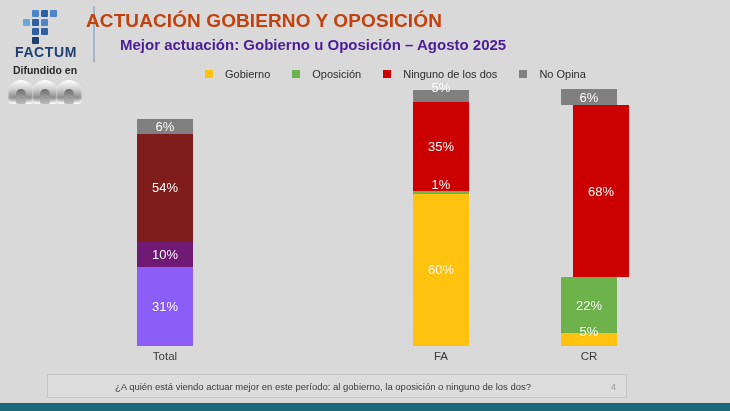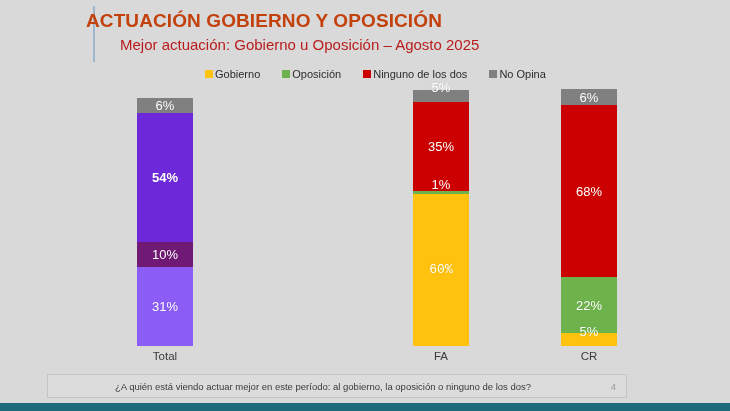--- a/index.html
+++ b/index.html
@@ -109,37 +109,38 @@
     font-weight: bold;
     color: #c2410c;
     letter-spacing: 0.1px;
     white-space: nowrap;
   }
   .title-sub {
     position: absolute;
     left: 120px;
     top: 36px;
     font-size: 15px;
-    color: #b91c1c;
+    color: #4c1d95;
     white-space: nowrap;
+    font-weight: bold;
   }
 
   
   .legend {
     position: absolute;
     left: 205px;
     top: 68px;
     display: flex;
     align-items: center;
     gap: 22px;
   }
   .legend-item {
     display: flex;
     align-items: center;
-    gap: 2px;
+    gap: 12px;
     font-size: 11px;
     color: #2b2b2b;
     white-space: nowrap;
   }
   .legend-swatch {
     width: 8px;
     height: 8px;
     display: inline-block;
     flex: 0 0 auto;
   }
@@ -237,20 +238,40 @@
     width: 730px;
     height: 8px;
     background: #1b6b7a;
   }
 </style>
 </head>
 <body>
 
 <div class="slide">
 
+  <div class="brand-block">
+    <div class="logo-mark">
+      <i style="left:10px; top:0px;  width:7px; height:7px; background:#4b86c7;"></i>
+      <i style="left:19px; top:0px;  width:7px; height:7px; background:#2e5fa3;"></i>
+      <i style="left:28px; top:0px;  width:7px; height:7px; background:#4b86c7;"></i>
+      <i style="left:1px;  top:9px;  width:7px; height:7px; background:#6aa7df;"></i>
+      <i style="left:10px; top:9px;  width:7px; height:7px; background:#2e5fa3;"></i>
+      <i style="left:19px; top:9px;  width:7px; height:7px; background:#4b86c7;"></i>
+      <i style="left:10px; top:18px; width:7px; height:7px; background:#2e5fa3;"></i>
+      <i style="left:19px; top:18px; width:7px; height:7px; background:#2e5fa3;"></i>
+      <i style="left:10px; top:27px; width:7px; height:7px; background:#1f3f73;"></i>
+    </div>
+    <div class="logo-name">FACTUM</div>
+    <div class="difundido">Difundido en</div>
+    <div class="metal-logo">
+      <span class="hump h1"></span>
+      <span class="hump h2"></span>
+      <span class="hump h3"></span>
+    </div>
+  </div>
 
   <div class="header-divider"></div>
 
   <div class="title-main">ACTUACIÓN GOBIERNO Y OPOSICIÓN</div>
   <div class="title-sub">Mejor actuación: Gobierno u Oposición – Agosto 2025</div>
 
   <div class="legend">
     <div class="legend-item">
       <span class="legend-swatch" style="background:#FFC20E"></span>
       <span>Gobierno</span>
@@ -269,21 +290,21 @@
     </div>
   </div>
 
   <div class="plot">
 
     <div class="bar-group" style="left:137px;">
       <div class="bar" id="bar-0">
           <div class="seg" style="height: 15.24px; background: rgb(128, 128, 128);">
             <span class="seg-label">6%</span>
           </div>
-          <div class="seg" style="height: 129px; background: #6d28d9; font-weight: bold;">
+          <div class="seg" style="height: 108px; background: #7f1d1d;">
             <span class="seg-label">54%</span>
           </div>
           <div class="seg" style="height: 25.4px; background: #701a75;">
             <span class="seg-label">10%</span>
           </div>
           <div class="seg" style="height: 78.74px; background: #8b5cf6;">
             <span class="seg-label">31%</span>
           </div>
         </div>
       <div class="cat-label" style="left:-32px;">Total</div>
@@ -293,33 +314,33 @@
       <div class="bar" id="bar-1">
           <div class="seg thin" style="height: 12.7px; background: rgb(128, 128, 128);">
             <span class="seg-label">5%</span>
           </div>
           <div class="seg" style="height: 88.9px; background: rgb(204, 0, 0);">
             <span class="seg-label">35%</span>
           </div>
           <div class="seg thin" style="height: 2.54px; background: rgb(109, 178, 74);">
             <span class="seg-label">1%</span>
           </div>
-          <div class="seg" style="height: 152.4px; background: rgb(255, 194, 14); font-family: Liberation Mono, monospace;">
+          <div class="seg" style="height: 152.4px; background: rgb(255, 194, 14);">
             <span class="seg-label">60%</span>
           </div>
         </div>
       <div class="cat-label" style="left:-32px;">FA</div>
     </div>
 
     <div class="bar-group" style="left:561px;">
       <div class="bar" id="bar-2">
           <div class="seg" style="height: 15.24px; background: rgb(128, 128, 128);">
             <span class="seg-label">6%</span>
           </div>
-          <div class="seg" style="height: 172.72px; background: rgb(204, 0, 0);">
+          <div class="seg" style="height: 172.72px; background: rgb(204, 0, 0); margin-left: 12px;">
             <span class="seg-label">68%</span>
           </div>
           <div class="seg" style="height: 55.88px; background: rgb(109, 178, 74);">
             <span class="seg-label">22%</span>
           </div>
           <div class="seg thin" style="height: 12.7px; background: rgb(255, 194, 14);">
             <span class="seg-label">5%</span>
           </div>
         </div>
       <div class="cat-label" style="left:-32px;">CR</div>

